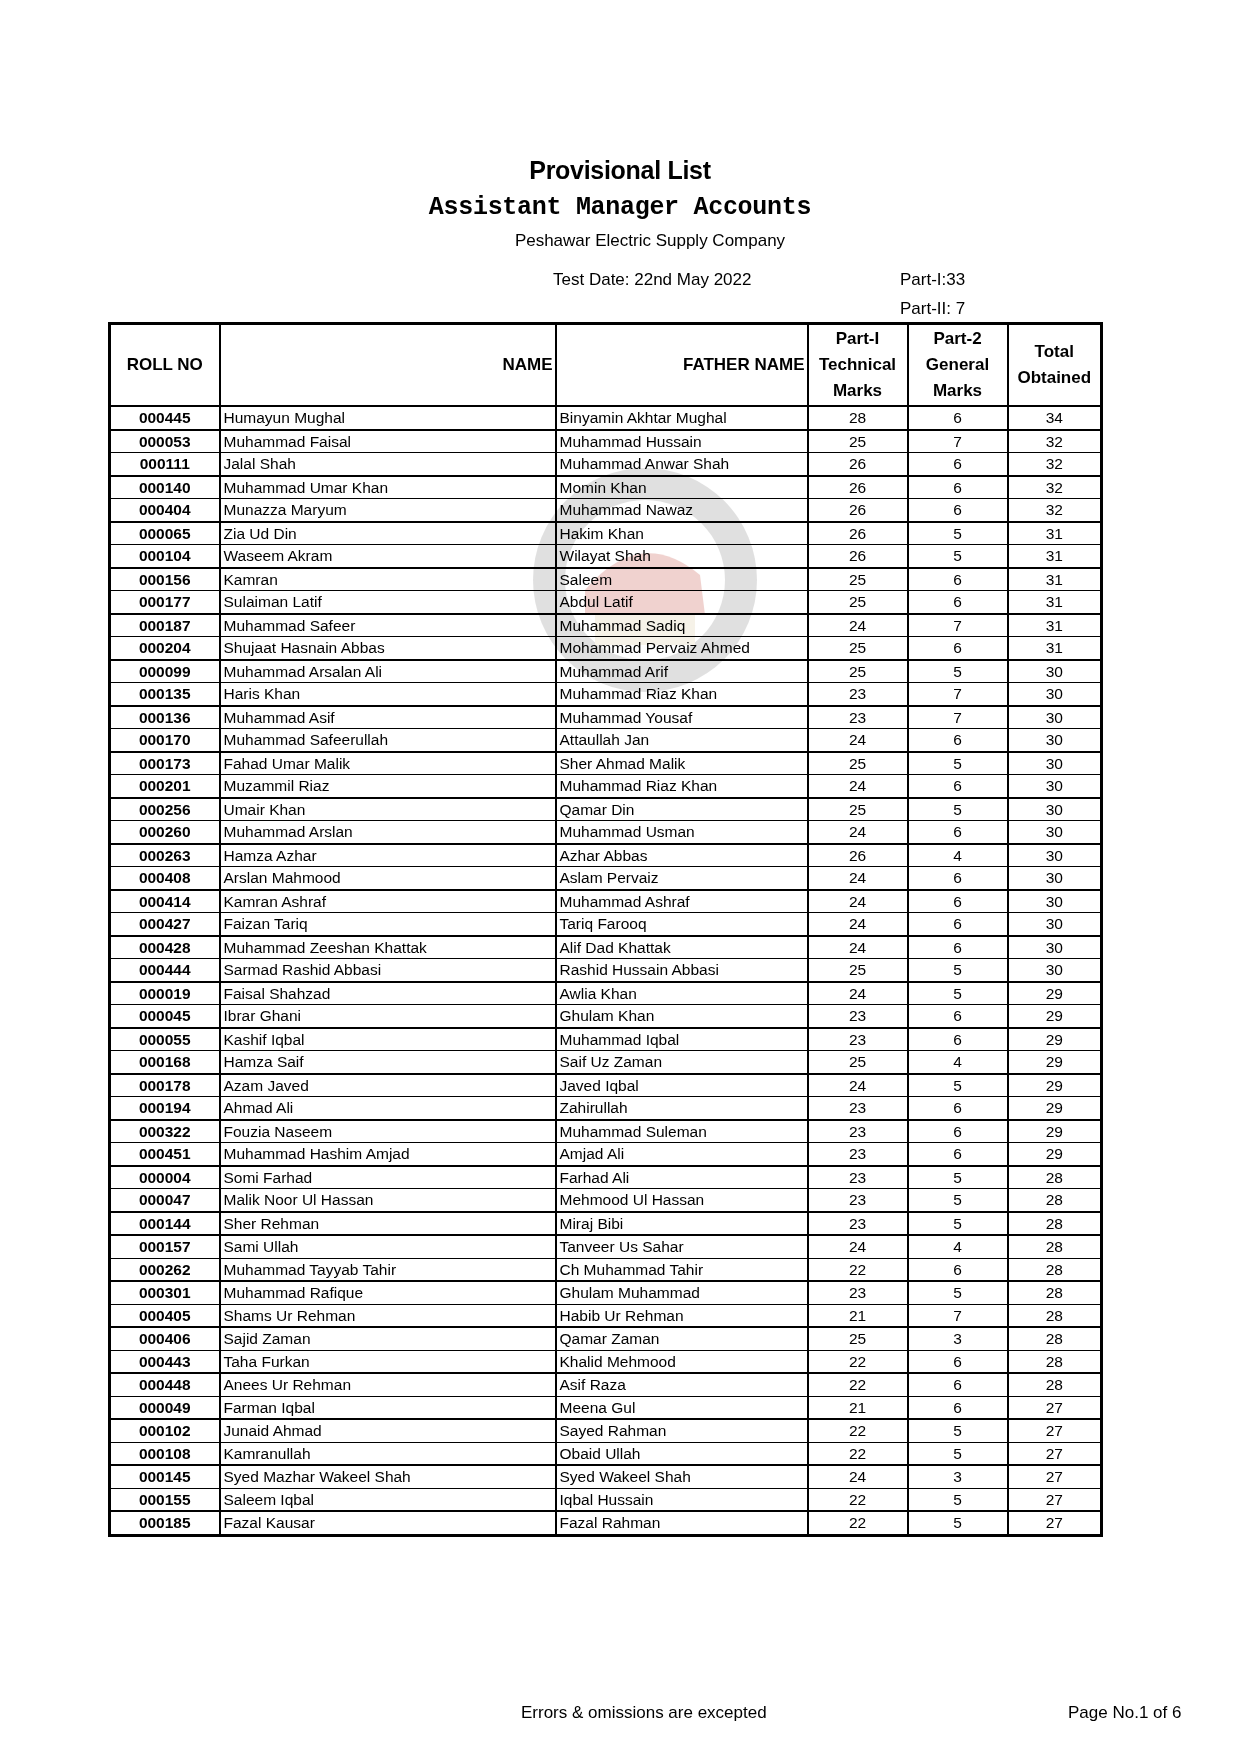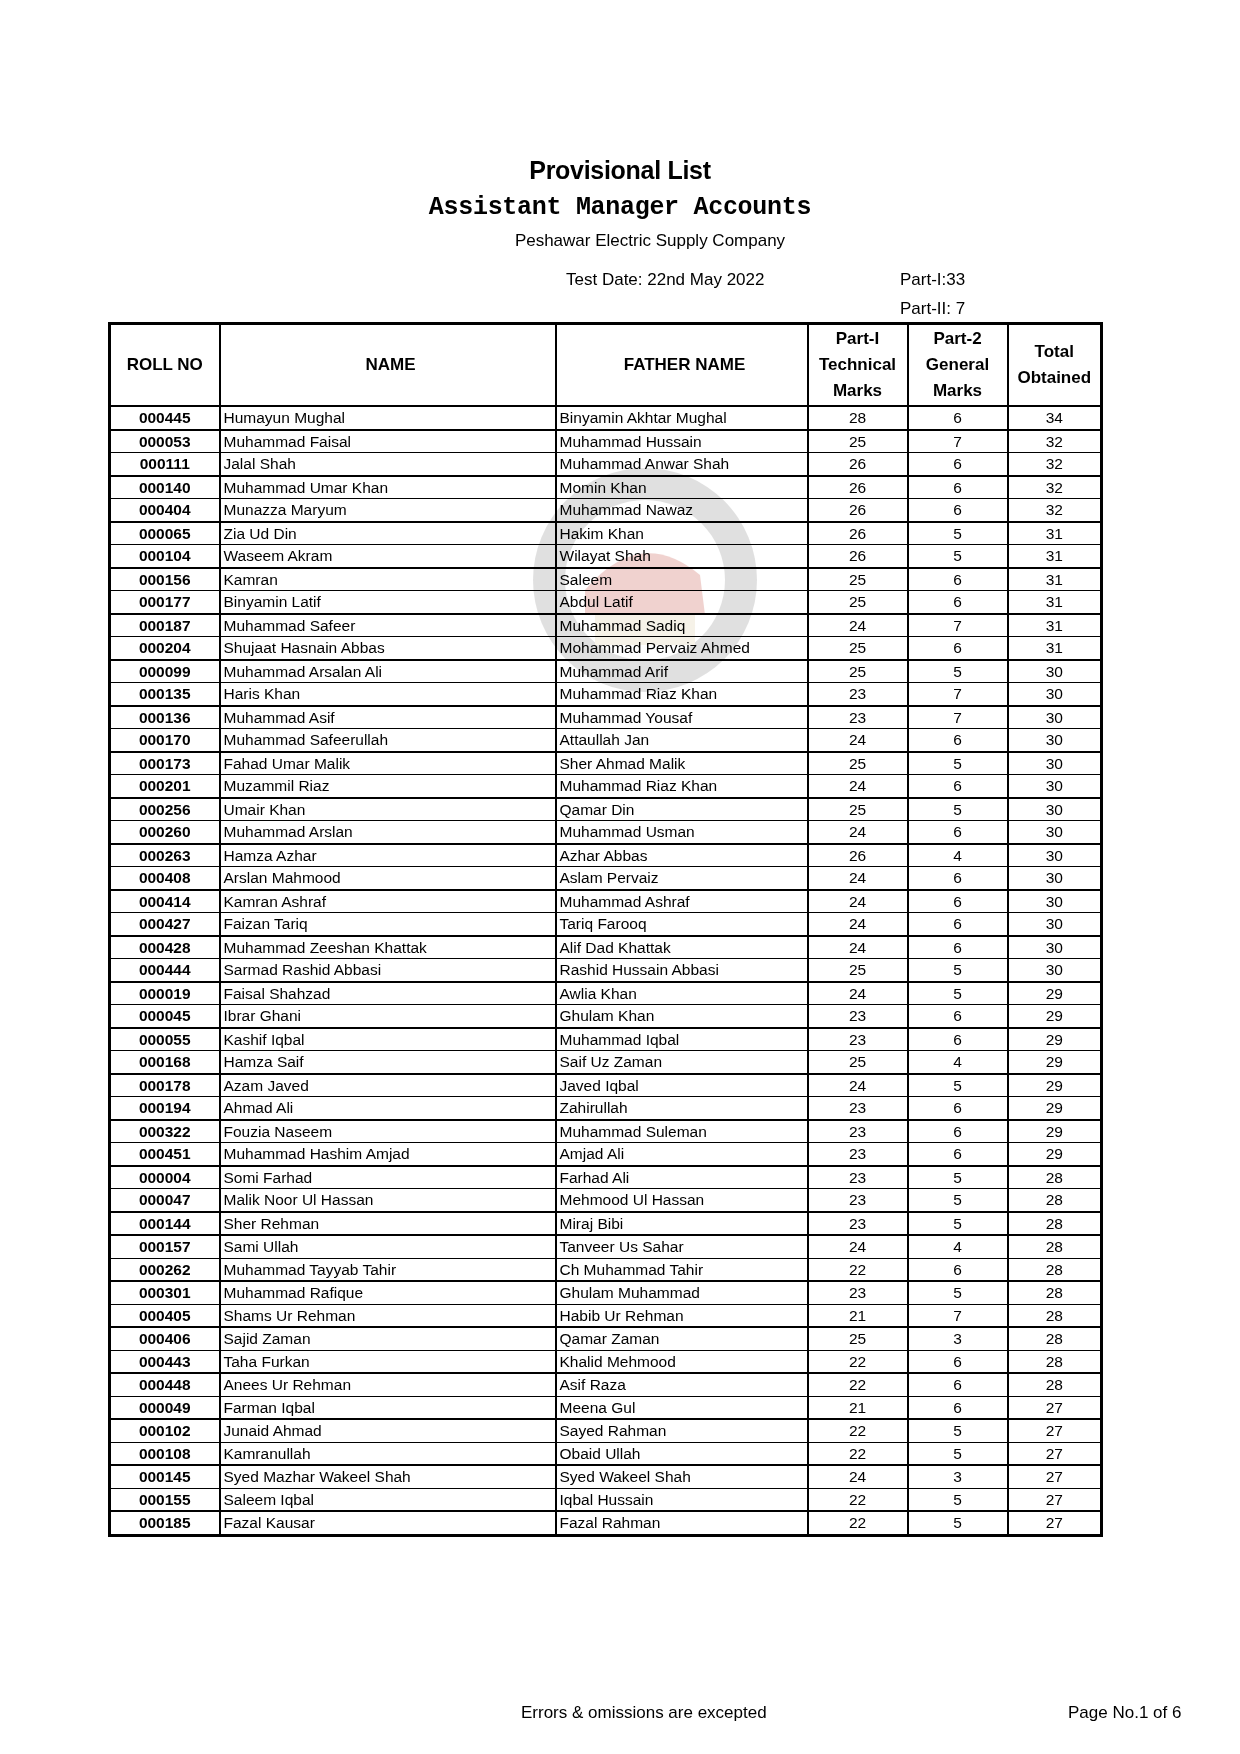--- a/index.html
+++ b/index.html
@@ -2,34 +2,34 @@
 <html><head>
 <meta charset="utf-8">
 <style>
   html, body { margin: 0; padding: 0; background: #ffffff; }
   body { width: 1240px; height: 1754px; position: relative; overflow: hidden;
          font-family: "Liberation Sans", "DejaVu Sans", sans-serif; color: #000; }
   .center-block { position: absolute; left: 0; width: 1240px; text-align: center; }
   #title1 { top: 156px; font-size: 25px; font-weight: bold; letter-spacing: -0.3px; }
   #title2 { top: 193px; font-size: 25px; font-weight: bold; letter-spacing: -0.3px; font-family: Liberation Mono, monospace; }
   #company { top: 231px; font-size: 17px; padding-left: 30px; }
-  #test-date { position: absolute; left: 566px; top: 270px; font-size: 17px; }
+  #test-date { position: absolute; left: 553px; top: 270px; font-size: 17px; }
   #part1-max { position: absolute; left: 900px; top: 270px; font-size: 17px; }
   #part2-max { position: absolute; left: 900px; top: 299px; font-size: 17px; }
 
   #watermark { position: absolute; left: 490px; top: 455px; width: 310px; height: 250px;
                opacity: 0.22; pointer-events: none; }
 
   table { position: absolute; left: 108px; top: 322px; border-collapse: collapse;
           table-layout: fixed; width: 992px; border: 3px solid #000; }
   col.c-roll { width: 110px; } col.c-name { width: 336px; } col.c-father { width: 252px; }
   col.c-p1 { width: 100px; } col.c-p2 { width: 100px; } col.c-total { width: 94px; }
   th { font-weight: bold; font-size: 17px; line-height: 26px; border: 2px solid #000;
        height: 80px; padding: 0 2px; }
-  th.left { text-align: center; padding-left: 8px; }
+  th.left { text-align: right; padding-left: 8px; }
   td { font-size: 15.5px; height: 21.5px; line-height: 21px; padding: 0 3px;
        border-left: 2px solid #000; border-right: 2px solid #000;
        border-bottom: 1.5px solid #000; white-space: nowrap; overflow: hidden; }
   tr.thick td { border-bottom: 2.5px solid #000; }
   td.roll { font-weight: bold; text-align: center; }
   td.num { text-align: center; }
 
   #footer-note { position: absolute; left: 513px; top: 1703px; font-size: 17px; margin-left: 8px; }
   #page-no { position: absolute; left: 1068px; top: 1703px; font-size: 17px; }
 </style>
@@ -150,21 +150,21 @@
       <tr>
         <td class="roll">000156</td>
         <td class="">Kamran</td>
         <td class="">Saleem</td>
         <td class="num">25</td>
         <td class="num">6</td>
         <td class="num">31</td>
       </tr>
       <tr class="thick">
         <td class="roll">000177</td>
-        <td class="">Binyamin Latif</td>
+        <td class="">Sulaiman Latif</td>
         <td class="">Abdul Latif</td>
         <td class="num">25</td>
         <td class="num">6</td>
         <td class="num">31</td>
       </tr>
       <tr>
         <td class="roll">000187</td>
         <td class="">Muhammad Safeer</td>
         <td class="">Muhammad Sadiq</td>
         <td class="num">24</td>

